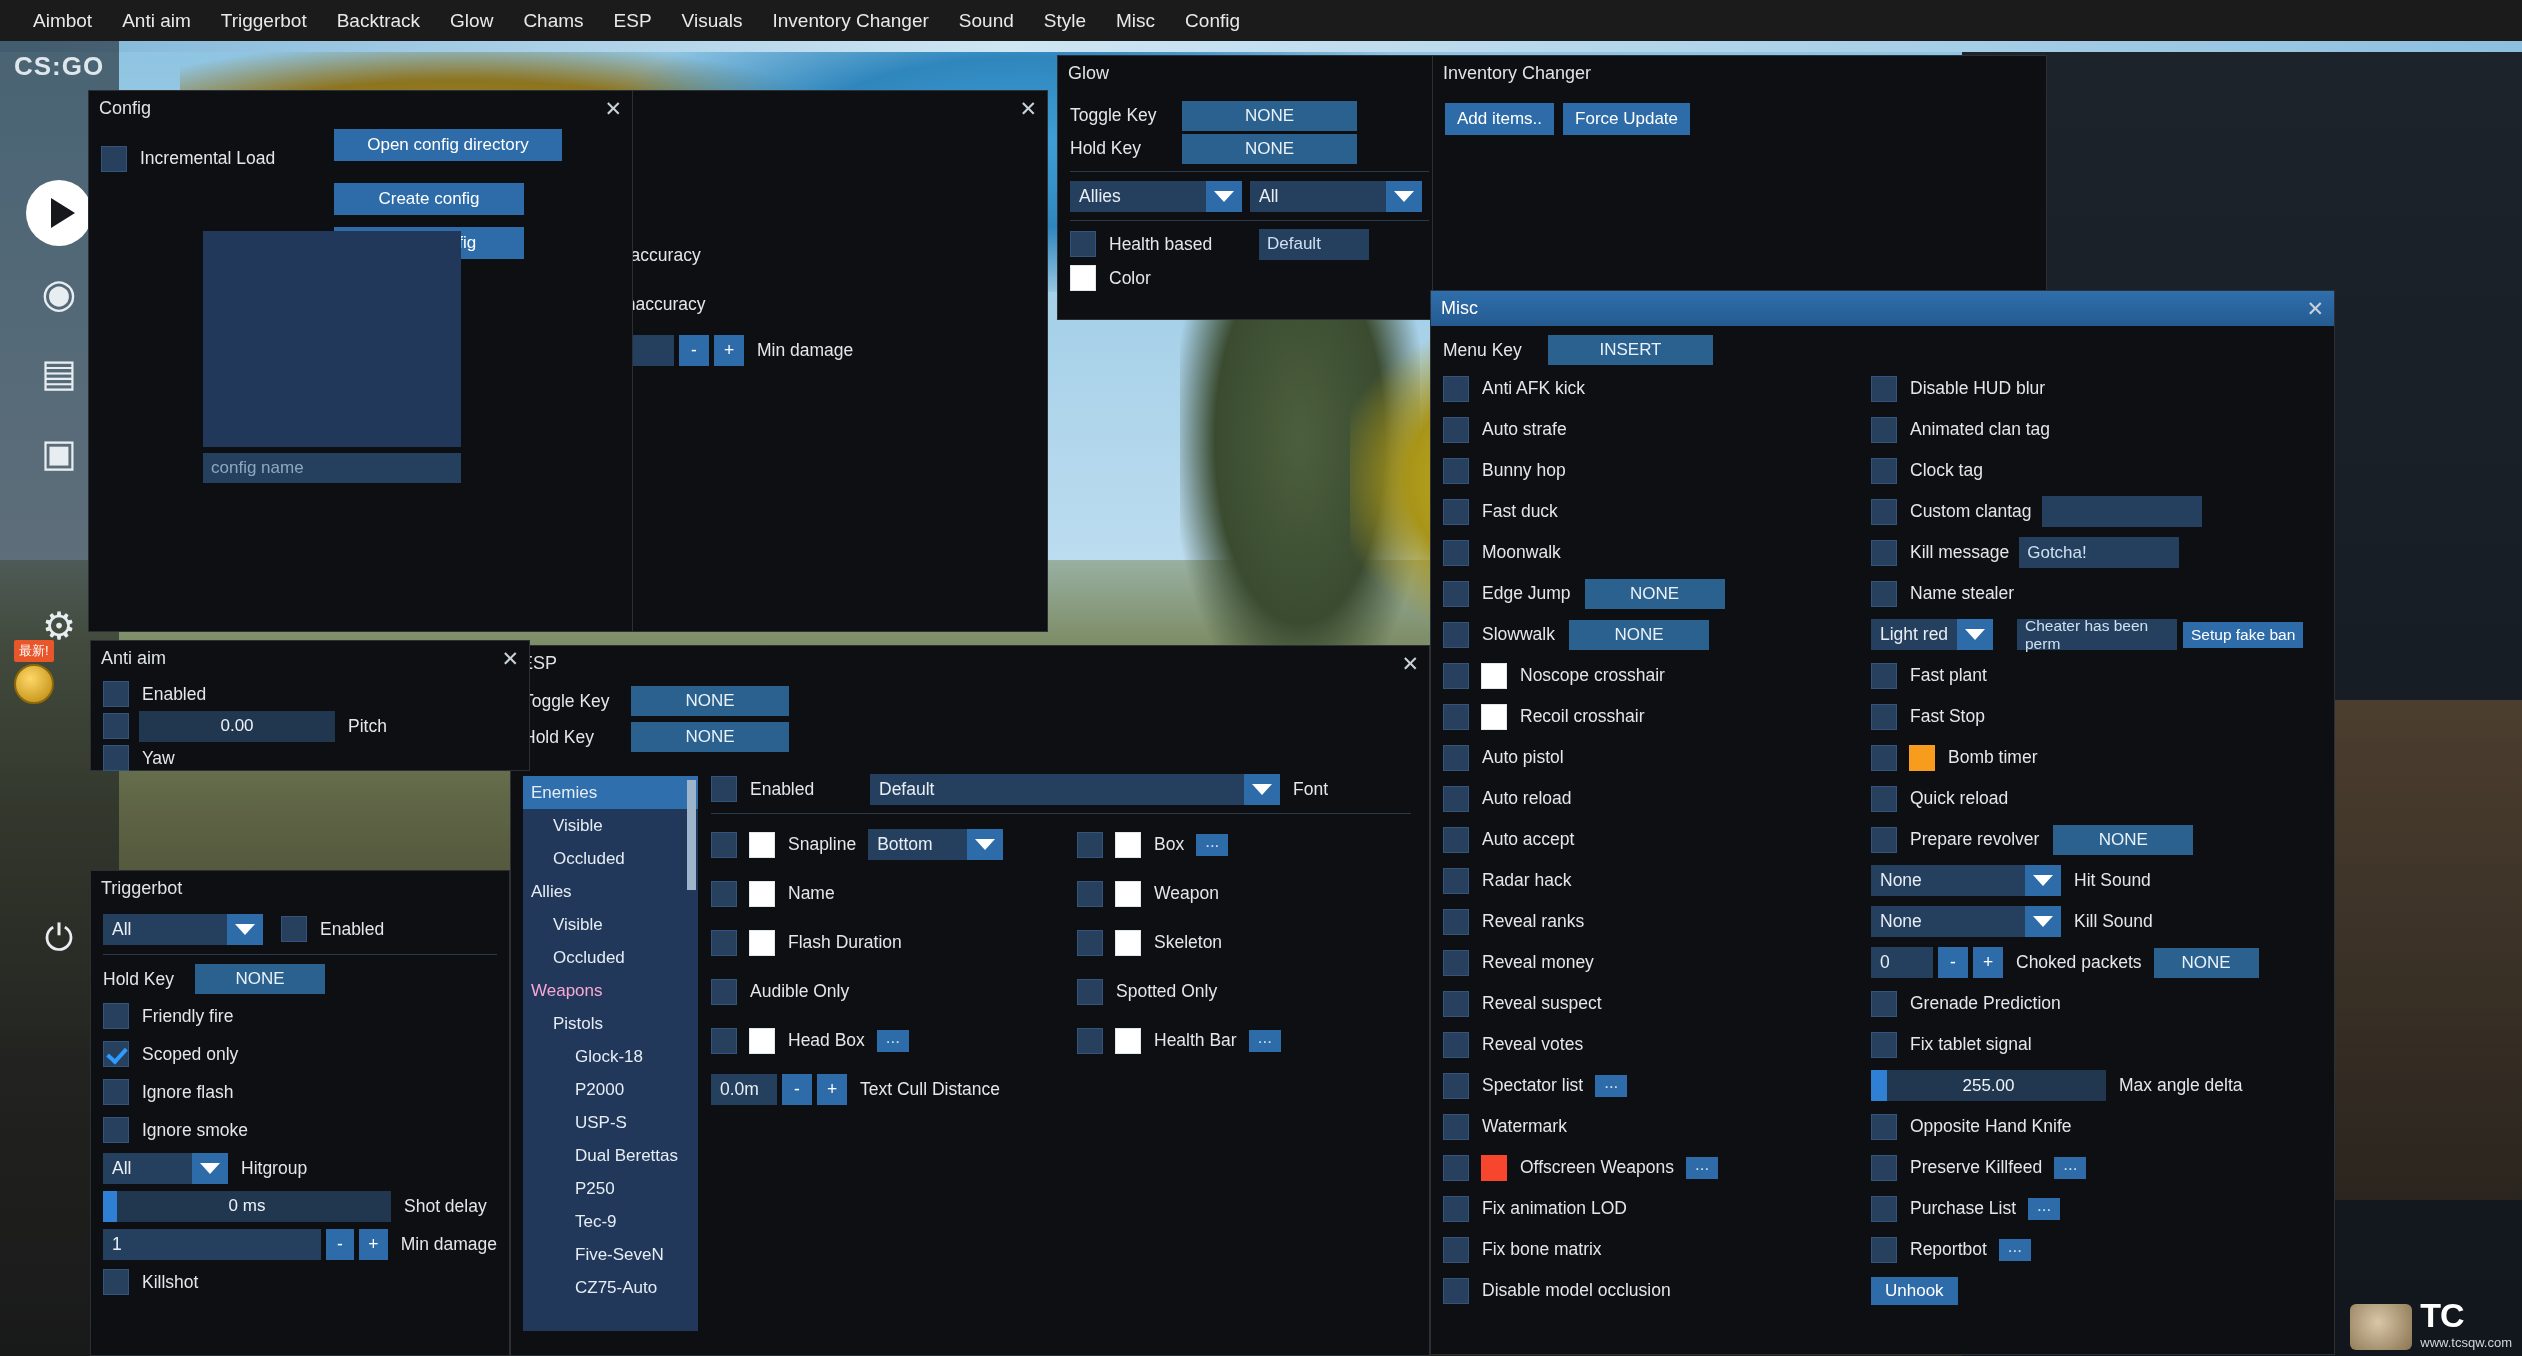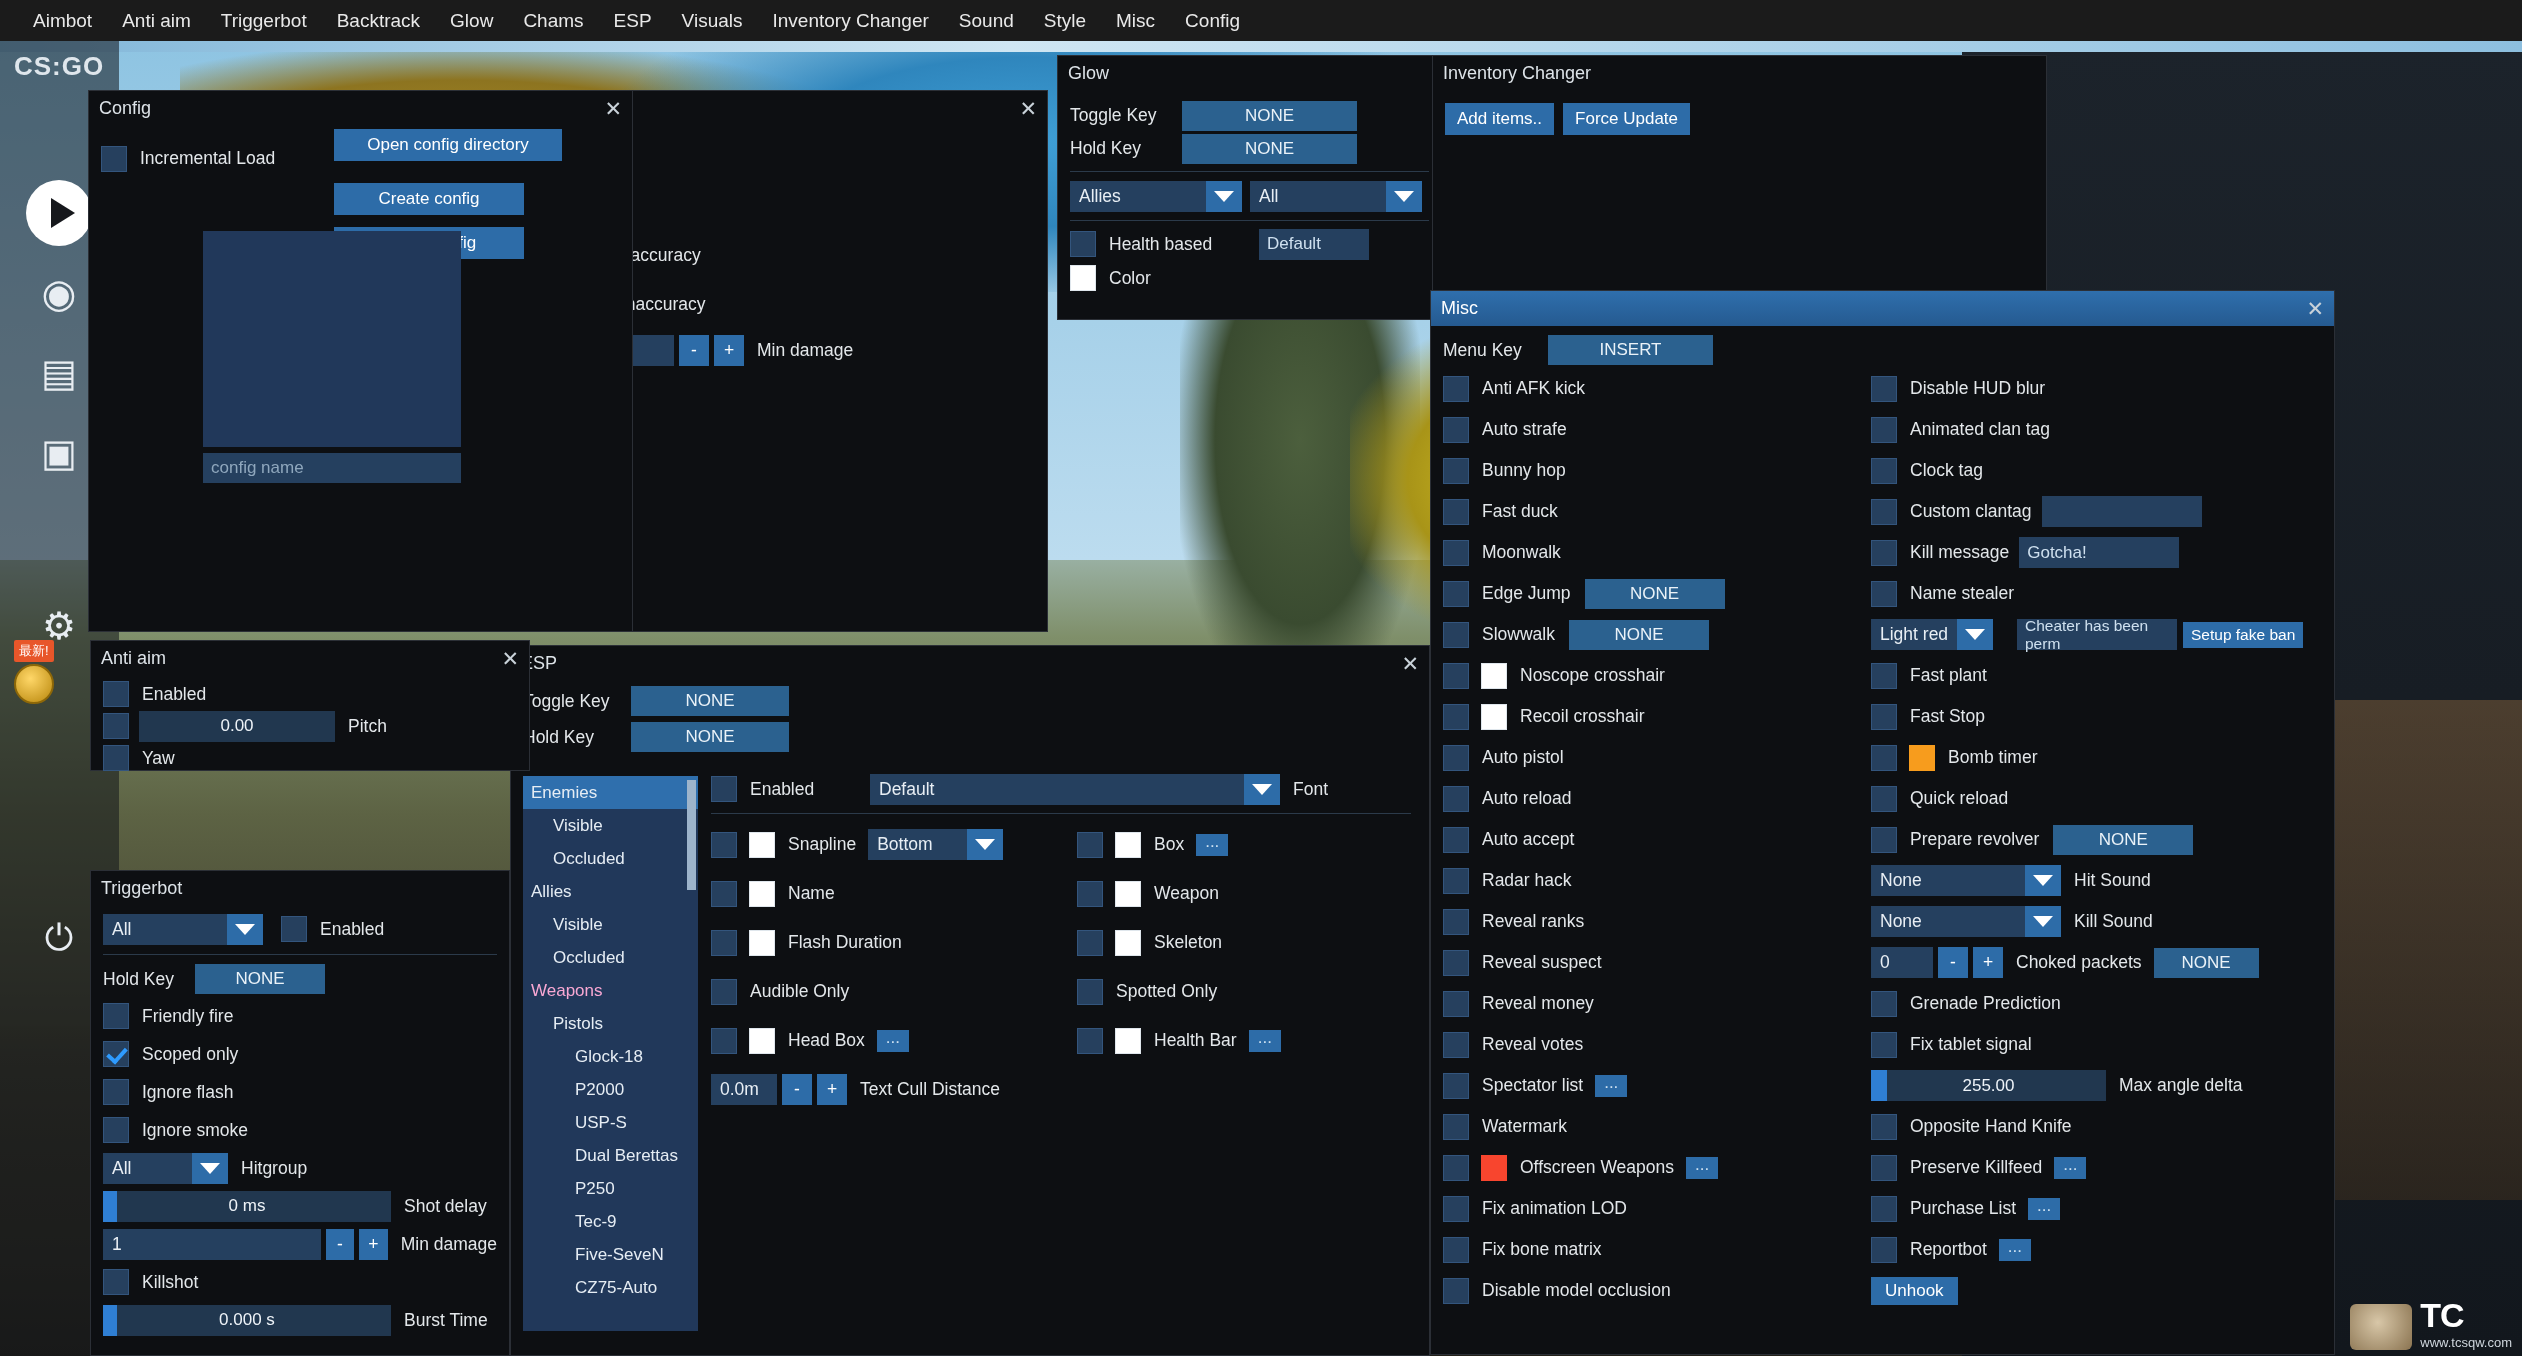--- a/index.html
+++ b/index.html
@@ -378,25 +378,25 @@
           <div class="row" style="height: 41px;">
             <div class="cb"></div>
             <span class="lbl">Radar hack</span>
           </div>
           <div class="row" style="height: 41px;">
             <div class="cb"></div>
             <span class="lbl">Reveal ranks</span>
           </div>
           <div class="row" style="height: 41px;">
             <div class="cb"></div>
+            <span class="lbl">Reveal money</span>
+          </div>
+          <div class="row" style="height: 41px;">
+            <div class="cb"></div>
             <span class="lbl">Reveal suspect</span>
-          </div>
-          <div class="row" style="height: 41px;">
-            <div class="cb"></div>
-            <span class="lbl">Reveal money</span>
           </div>
           <div class="row" style="height: 41px;">
             <div class="cb"></div>
             <span class="lbl">Reveal votes</span>
           </div>
           <div class="row" style="height: 41px;">
             <div class="cb"></div>
             <span class="lbl">Spectator list</span>
             <div class="dots" style="margin-left: 12px;">...</div>
           </div>
@@ -622,27 +622,20 @@
     </div>
     <div class="row step" style="height:38px">
       <div class="fld" style="width:228px">1</div>
       <div class="pm">-</div>
       <div class="pm">+</div>
       <span class="lbl">Min damage</span>
     </div>
     <div class="row" style="height:38px">
       <div class="cb"></div>
       <span class="lbl">Killshot</span>
-    </div>
-    <div class="row" style="height:38px">
-      <div class="slider" style="width:288px">
-        <div class="fill" style="width:14px"></div>
-        <span class="v">0.000 s</span>
-      </div>
-      <span class="lbl">Burst Time</span>
     </div>
   </div>
 </div>
 
 <div class="win" id="win-esp">
   <div class="title">
     <span>ESP</span>
     <span class="close">✕</span>
   </div>
   <div class="body" style="padding-top:2px">

